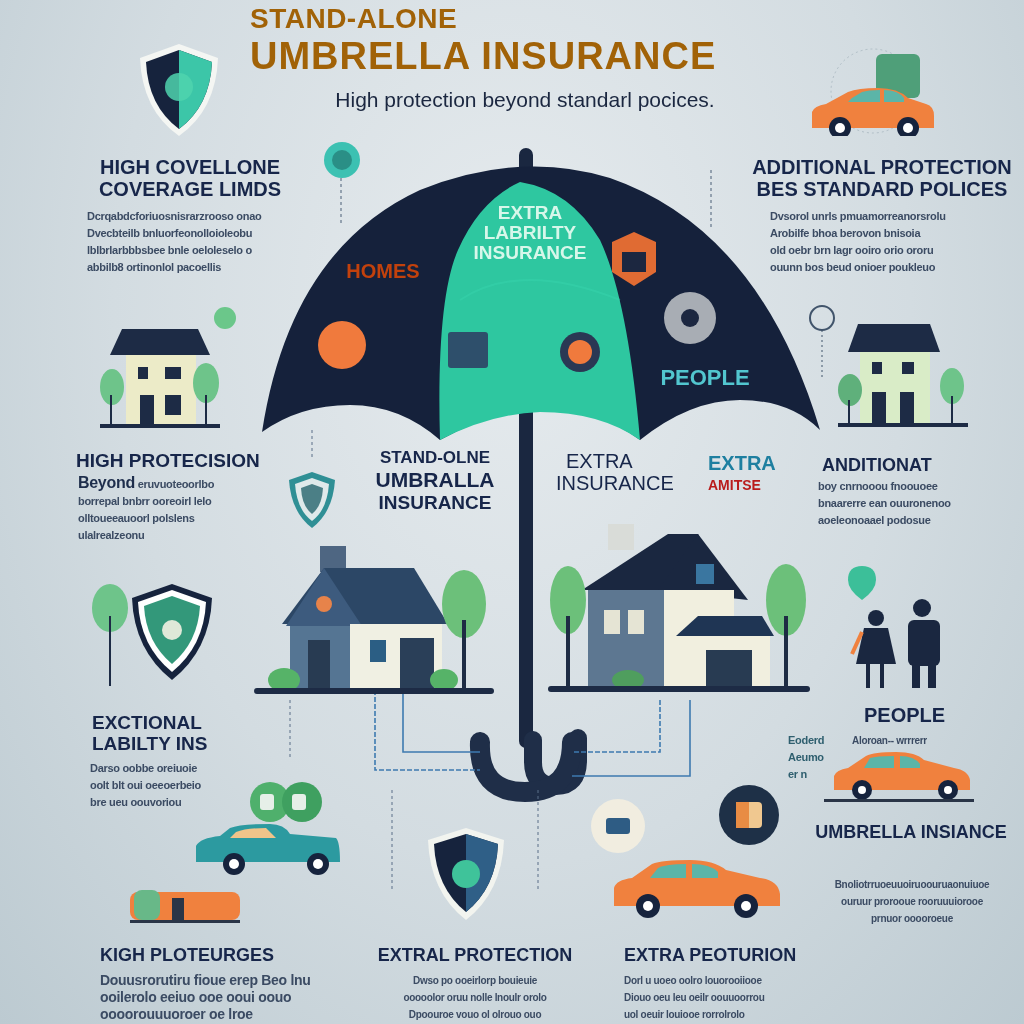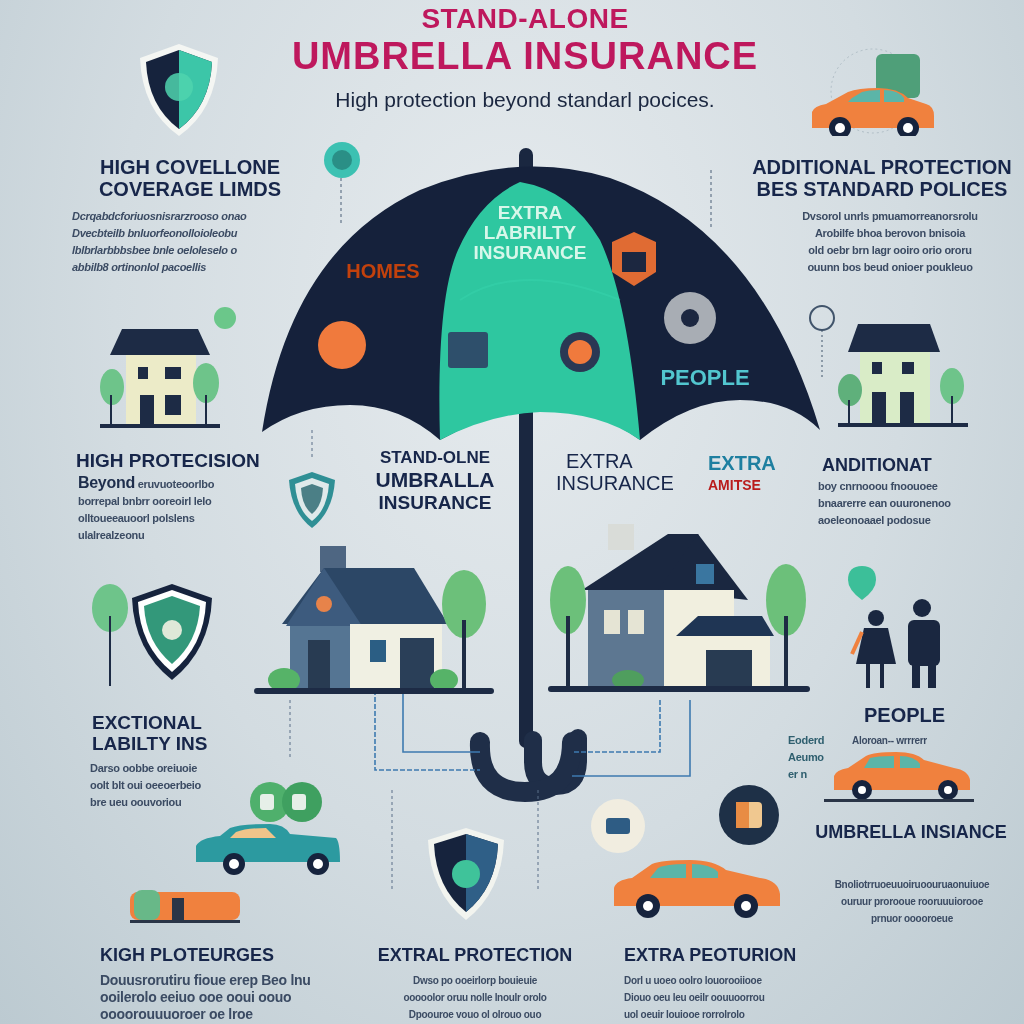--- a/index.html
+++ b/index.html
@@ -1,20 +1,20 @@
 <!DOCTYPE html>
 <html><head>
 <meta charset="utf-8">
 <style>
   html,body{margin:0;padding:0;}
   body{width:1024px;height:1024px;overflow:hidden;position:relative;
     background:radial-gradient(ellipse at 50% 30%,#e6ebee 0%,#d3dce1 55%,#bccad1 100%);
     font-family:"Liberation Sans",sans-serif;color:#16233d;}
   .abs{position:absolute;}
-  .h-title{font-weight:700;text-align:center;color:#be185d;letter-spacing:0.5px;}
+  .h-title{font-weight:700;text-align:left;color:#a16207;letter-spacing:0.5px;}
   .sec-title{font-weight:700;color:#17264a;font-size:20px;line-height:22px;text-transform:uppercase;}
   .blur{color:#3b4b63;font-size:11px;line-height:17px;font-weight:700;letter-spacing:-0.3px;filter:blur(0.35px);}
   .blur .line{display:block;white-space:nowrap;}
   .center{text-align:center;}
   .canopy-label{position:absolute;font-weight:700;text-align:center;}
 </style>
 </head>
 <body>
 
 <div class="abs h-title" style="left:250px;top:4px;width:550px;font-size:28px;line-height:30px;">STAND-ALONE</div>
@@ -91,32 +91,32 @@
   <div>LABRILTY</div>
   <div>INSURANCE</div>
 </div>
 <div class="canopy-label" style="left:328px;top:260px;width:110px;color:#c2410c;font-size:20px;">HOMES</div>
 <div class="canopy-label" style="left:650px;top:365px;width:110px;color:#52c6cf;font-size:22px;">PEOPLE</div>
 
 <div class="abs sec-title center" style="left:70px;top:156px;width:240px;">
   <div>HIGH COVELLONE</div>
   <div>COVERAGE LIMDS</div>
 </div>
-<div class="abs blur" style="left:72px;top:208px;width:240px;font-style:italic;">
+<div class="abs blur" style="left:87px;top:208px;width:240px;">
   <span class="line">Dcrqabdcforiuosnisrarzrooso onao</span>
   <span class="line">Dvecbteilb bnluorfeonolloioleobu</span>
   <span class="line">lblbrlarbbbsbee bnle oeloleselo o</span>
   <span class="line">abbilb8 ortinonlol pacoellis</span>
 </div>
 
 <div class="abs sec-title center" style="left:742px;top:156px;width:280px;">
   <div>ADDITIONAL PROTECTION</div>
   <div>BES STANDARD POLICES</div>
 </div>
-<div class="abs blur" style="left:770px;top:208px;width:240px;text-align:center;">
+<div class="abs blur" style="left:770px;top:208px;width:240px;">
   <span class="line">Dvsorol unrls pmuamorreanorsrolu</span>
   <span class="line">Arobilfe bhoa berovon bnisoia</span>
   <span class="line">old oebr brn lagr ooiro orio ororu</span>
   <span class="line">ouunn bos beud onioer poukleuo</span>
 </div>
 
 <div class="abs" style="left:98px;top:325px;width:125px;height:105px;">
   <svg width="125" height="105" viewBox="0 0 125 105">
     <path d="M24 4 L100 4 L112 30 L12 30 Z" fill="#1d2b45"></path>
     <rect x="28" y="30" width="70" height="70" fill="#ecebc8"></rect>

